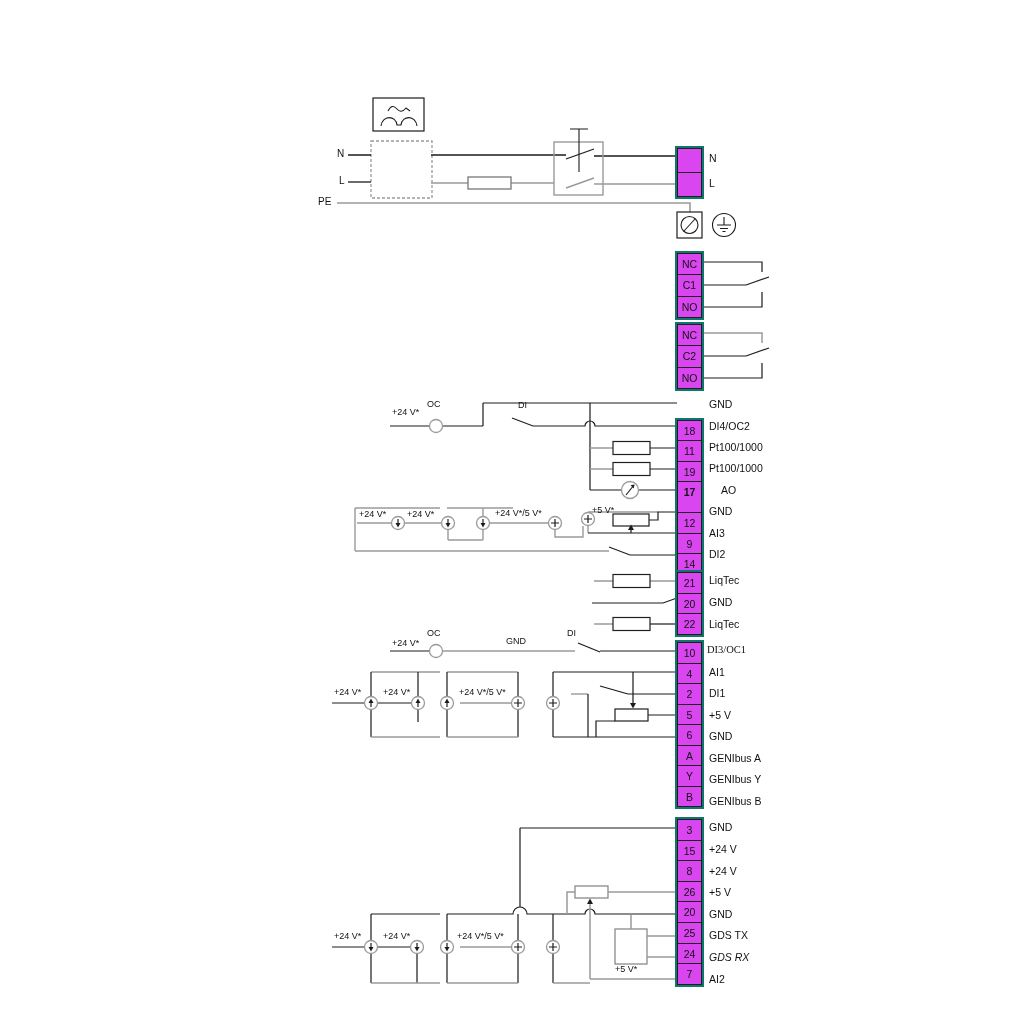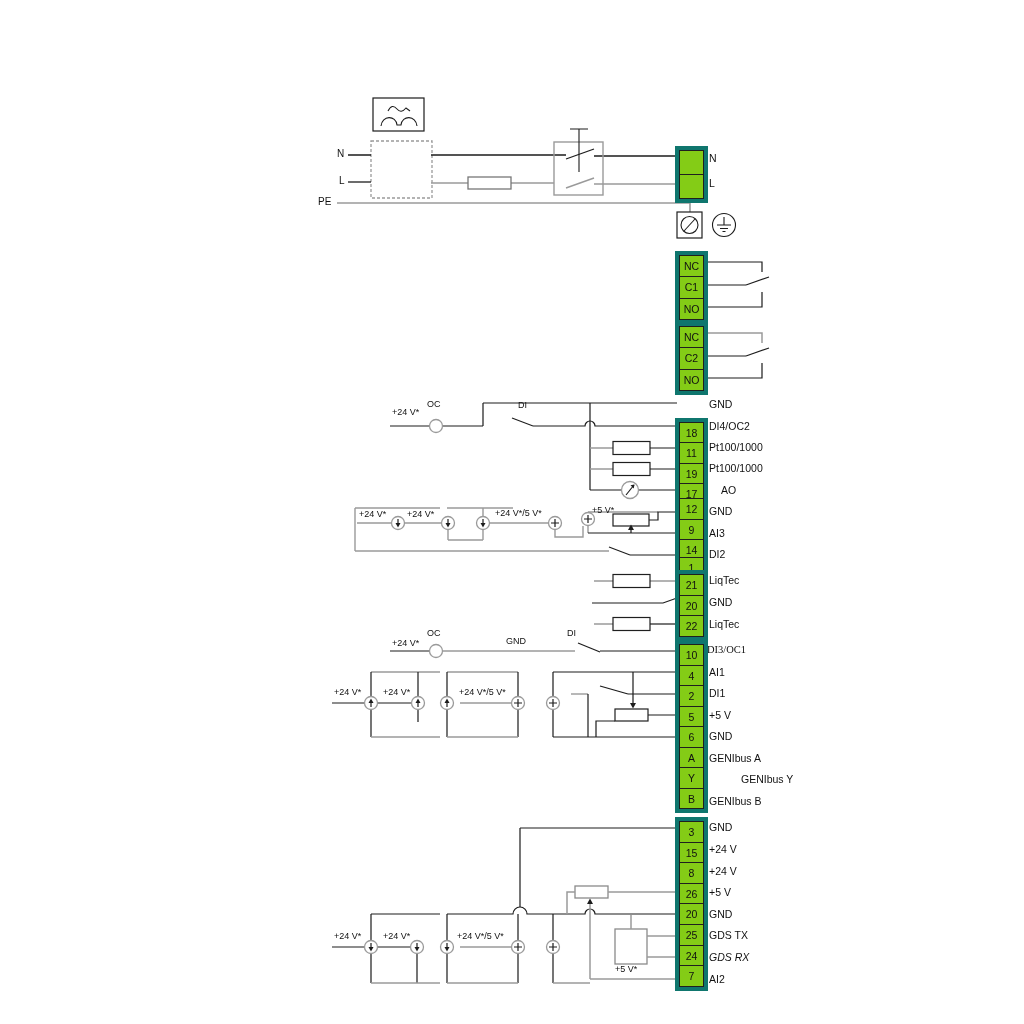--- a/index.html
+++ b/index.html
@@ -1,19 +1,19 @@
 <!DOCTYPE html>
 <html><head>
 <meta charset="utf-8">
 <style>
   html,body{margin:0;padding:0;background:#ffffff;}
   #canvas{position:relative;width:1024px;height:1024px;background:#ffffff;overflow:hidden;
           font-family:"Liberation Sans", sans-serif;}
   #wires{position:absolute;left:0;top:0;}
-  .strip{position:absolute;box-sizing:content-box;border:4px solid #0f766e;background:#84cc16;}
+  .strip{position:absolute;box-sizing:content-box;border:2px solid #0f766e;background:#d946ef;}
   .cell{box-sizing:border-box;width:25px;border:1px solid #1f1f1f;margin-top:-1px;
         text-align:center;font-size:10.5px;color:#111;overflow:hidden;}
   .cell:first-child{margin-top:0;}
   .t-label{position:absolute;font-size:10.5px;color:#111;white-space:nowrap;}
   .ann{position:absolute;font-size:9px;color:#111;white-space:nowrap;}
 </style>
 </head>
 <body>
 
 <div id="canvas">
@@ -258,41 +258,41 @@
     <span class="t-label" style="left: 709px; top: 441px;">Pt100/1000</span>
     <span class="t-label" style="left: 709px; top: 462.4px;">Pt100/1000</span>
     <span class="t-label" style="left: 709px; top: 483.8px; margin-left: 12px;">AO</span>
     <span class="t-label" style="left: 709px; top: 505.2px;">GND</span>
     <span class="t-label" style="left: 709px; top: 526.6px;">AI3</span>
     <span class="t-label" style="left: 709px; top: 548px;">DI2</span>
     <div class="strip" style="left: 675px; top: 394px; margin-top: 24px;">
       <div class="cell" style="height: 21.4px; line-height: 20.4px;">18</div>
       <div class="cell" style="height: 21.4px; line-height: 20.4px;">11</div>
       <div class="cell" style="height: 21.4px; line-height: 20.4px;">19</div>
-      <div class="cell" style="height: 16px; line-height: 20.4px;">17</div>
+      <div class="cell" style="height: 32px; line-height: 20.4px; font-weight: bold;">17</div>
       <div class="cell" style="height: 21.4px; line-height: 20.4px;">12</div>
       <div class="cell" style="height: 21.4px; line-height: 20.4px;">9</div>
       <div class="cell" style="height: 19px; line-height: 20.4px;">14</div>
       <div class="cell" style="height: 21.4px; line-height: 20.4px;">1</div>
     </div>
     <span class="t-label" style="left: 709px; top: 574.35px;">LiqTec</span>
     <span class="t-label" style="left: 709px; top: 596.05px;">GND</span>
     <span class="t-label" style="left: 709px; top: 617.75px;">LiqTec</span>
     <div class="strip" style="left: 675px; top: 570px;">
       <div class="cell" style="height: 21.7px; line-height: 20.7px;">21</div>
       <div class="cell" style="height: 21.7px; line-height: 20.7px;">20</div>
       <div class="cell" style="height: 21.7px; line-height: 20.7px;">22</div>
     </div>
     <span class="t-label" style="left: 707px; top: 644.25px; font-family: Liberation Serif, serif;">DI3/OC1</span>
     <span class="t-label" style="left: 709px; top: 665.75px;">AI1</span>
     <span class="t-label" style="left: 709px; top: 687.25px;">DI1</span>
     <span class="t-label" style="left: 709px; top: 708.75px;">+5 V</span>
     <span class="t-label" style="left: 709px; top: 730.25px;">GND</span>
     <span class="t-label" style="left: 709px; top: 751.75px;">GENIbus A</span>
-    <span class="t-label" style="left: 709px; top: 773.25px; margin-left: 32px;">GENIbus Y</span>
+    <span class="t-label" style="left: 709px; top: 773.25px;">GENIbus Y</span>
     <span class="t-label" style="left: 709px; top: 794.75px;">GENIbus B</span>
     <div class="strip" style="left: 675px; top: 640px;">
       <div class="cell" style="height: 21.5px; line-height: 20.5px;">10</div>
       <div class="cell" style="height: 21.5px; line-height: 20.5px;">4</div>
       <div class="cell" style="height: 21.5px; line-height: 20.5px;">2</div>
       <div class="cell" style="height: 21.5px; line-height: 20.5px;">5</div>
       <div class="cell" style="height: 21.5px; line-height: 20.5px;">6</div>
       <div class="cell" style="height: 21.5px; line-height: 20.5px;">A</div>
       <div class="cell" style="height: 21.5px; line-height: 20.5px;">Y</div>
       <div class="cell" style="height: 21.5px; line-height: 20.5px;">B</div>

